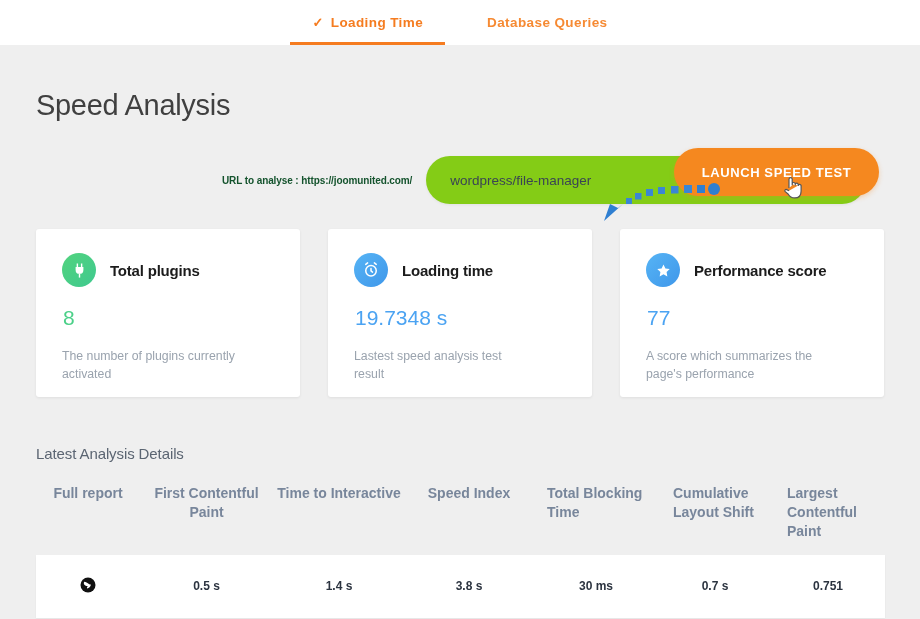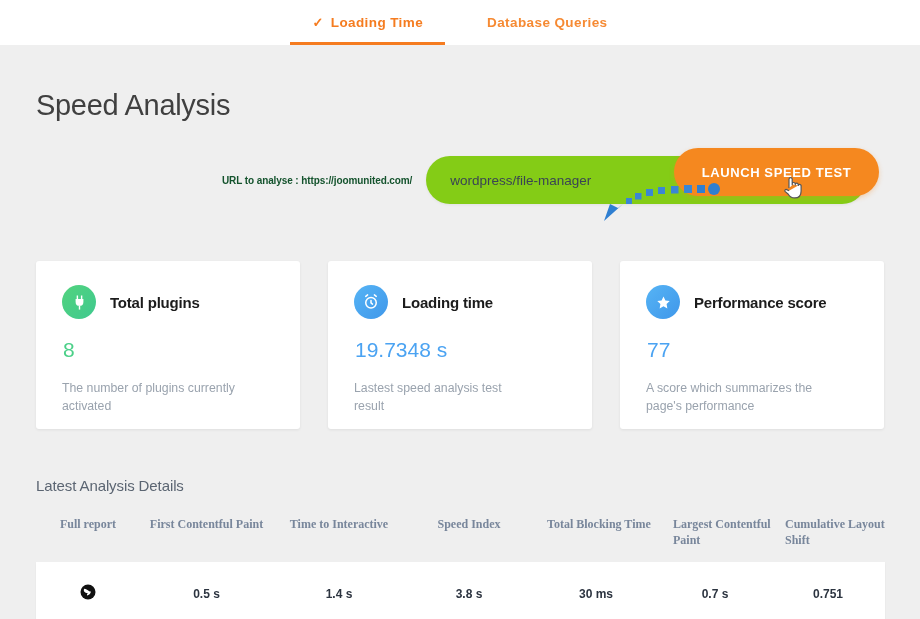--- a/index.html
+++ b/index.html
@@ -129,21 +129,21 @@
     top: 175px;
     width: 22px;
     height: 26px;
     pointer-events: none;
   }
 
   
   .cards {
     display: flex;
     gap: 28px;
-    margin-top: 57px;
+    margin-top: 25px;
     align-items: center;
   }
   .card {
     flex: 1;
     background: #ffffff;
     border-radius: 3px;
     height: 168px;
     padding: 24px 26px;
     box-shadow: 0 1px 3px rgba(0,0,0,0.07);
   }
@@ -198,26 +198,25 @@
   }
   .thead, .trow {
     display: flex;
     align-items: center;
   }
   .thead {
     padding: 0 0 14px 0;
     align-items: flex-start;
   }
   .th {
-    font-size: 12px;
+    font-size: 14px;
     font-weight: bold;
     color: #78869b;
     line-height: 1.35;
     text-align: center;
-    font-family: Liberation Serif, serif;
   }
   .trow {
     background: #ffffff;
     height: 63px;
     box-shadow: 0 1px 2px rgba(0,0,0,0.05);
   }
   .td {
     font-size: 12px;
     font-weight: bold;
     color: #2c3440;
@@ -310,22 +309,22 @@
 
   <div class="section-title">Latest Analysis Details</div>
 
   <div class="table">
     <div class="thead">
       <div class="th col-0">Full report</div>
       <div class="th col-1">First Contentful Paint</div>
       <div class="th col-2">Time to Interactive</div>
       <div class="th col-3">Speed Index</div>
       <div class="th col-4">Total Blocking Time</div>
+      <div class="th col-6">Cumulative Layout Shift</div>
       <div class="th col-5">Largest Contentful Paint</div>
-      <div class="th col-6">Cumulative Layout Shift</div>
     </div>
 
     <div class="trow">
       <div class="td col-0">
         <span>
           <svg width="18" height="18" viewBox="0 0 24 24">
             <circle cx="12" cy="12" r="10" fill="#111111"></circle>
             <path d="M7 7.5c2.5.3 4 1.2 5.3 2.6 1 1.1 2.2 1.4 3.6 1.2-.3 2.9-2.6 5-5.2 5.2-.2-1.3.3-2.3 1.1-3.2-1.9.2-3.5-.4-4.6-1.8-.8-1-1.1-2.4-.2-4z" fill="#ffffff"></path>
           </svg>
         </span>

